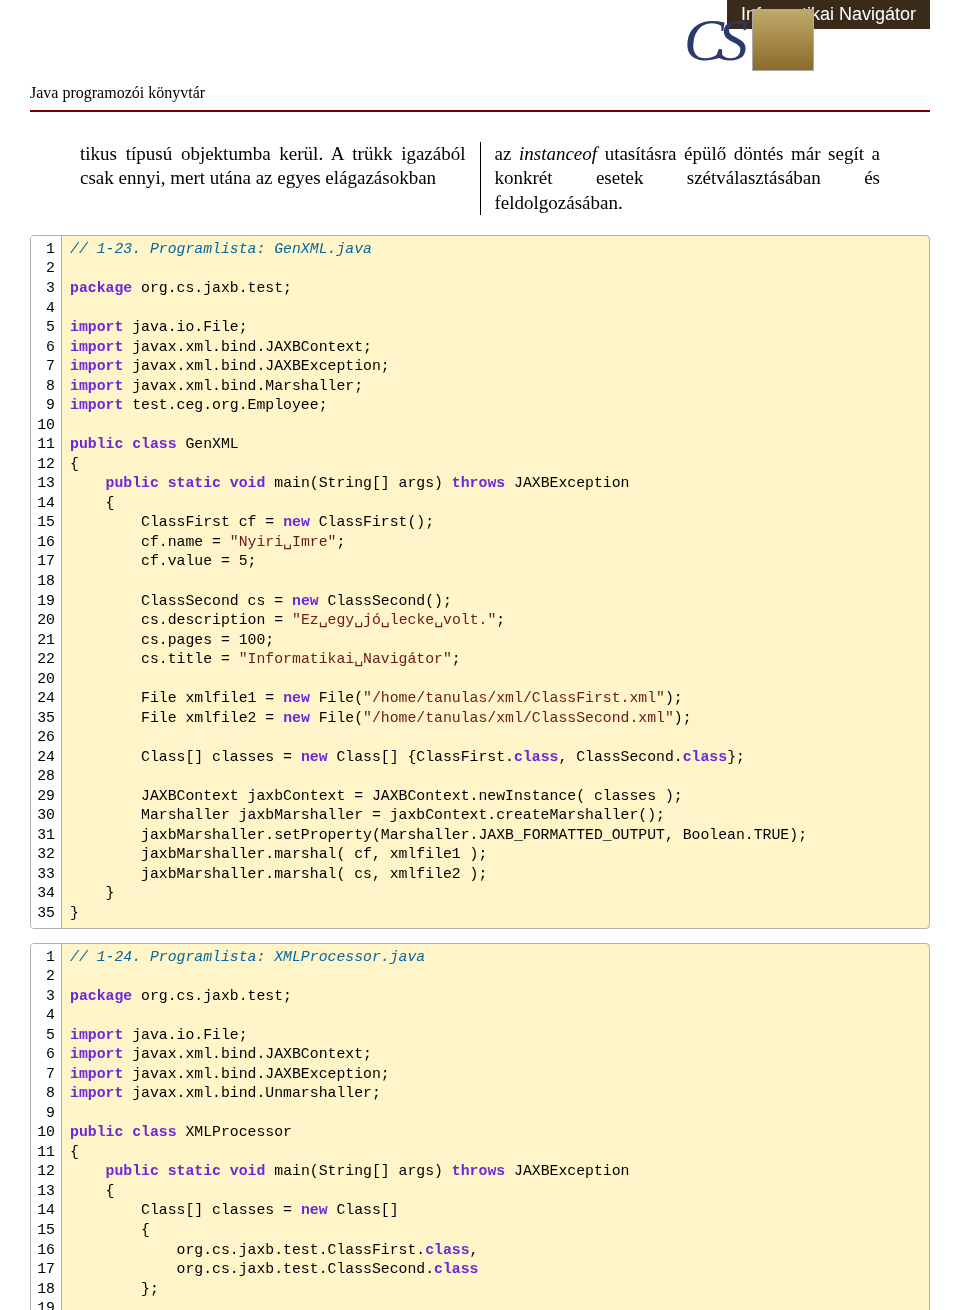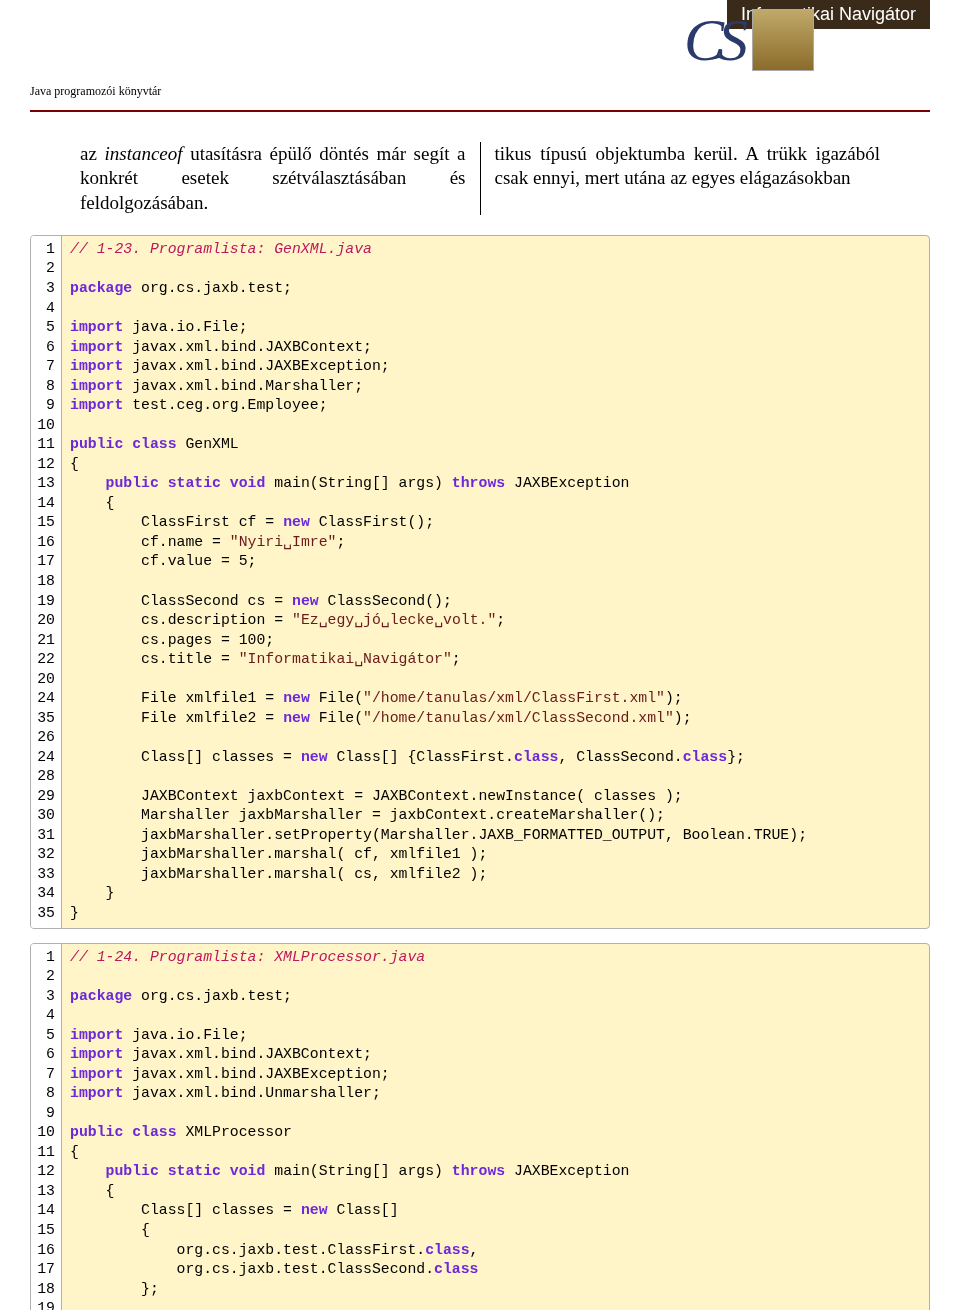--- a/index.html
+++ b/index.html
@@ -4,34 +4,34 @@
 <style>
   html,body{margin:0;padding:0;background:#fff;color:#000;font-family:"Times New Roman",Times,serif;}
   .page{width:960px;min-height:1310px;margin:0 auto;position:relative;box-sizing:border-box;padding:0 30px 30px 30px;}
   .banner{position:relative;height:110px;border-bottom:2px solid #7a0000;}
   .banner-top{position:relative;height:80px;}
   .banner-title{position:absolute;left:0;top:5px;font-size:40px;font-weight:bold;color:#7a0000;border-bottom:3px solid #7a0000;padding-bottom:2px;padding-right:6px;font-family:"Times New Roman",serif;}
   .banner-nav{position:absolute;right:0;top:0;background:#3a2a1a;color:#fff;font-size:18px;padding:4px 14px;font-family:Arial,sans-serif;}
   .banner-logo{position:absolute;right:116px;top:5px;width:200px;height:70px;display:flex;align-items:center;justify-content:flex-end;}
   .logo-img{display:inline-block;width:60px;height:60px;border:1px solid #aaa;margin-left:4px;position:relative;overflow:hidden;background:linear-gradient(#bfa96a,#8c6b2a);}
   .logo-cs{font-family:"Times New Roman",serif;font-size:60px;font-style:italic;color:#2a3a6a;letter-spacing:-6px;margin-right:6px;line-height:1;}
-  .banner-row2{display:flex;justify-content:space-between;font-size:12px;padding:4px 0 1px 0;}
+  .banner-row2{display:flex;justify-content:space-between;font-size:16px;padding:4px 0 1px 0;}
   .body-columns{display:flex;margin:30px 40px 20px 40px;font-size:19px;line-height:1.28;}
   .col{flex:1;padding:0 10px;}
   .col:first-child{border-right:1px solid #000;padding-right:14px;}
   .col:last-child{padding-left:14px;}
   .col p{margin:0;text-align:justify;}
   .col i, .it{font-style:italic;}
   .code-block{margin:14px 0 14px 0;}
   .code-frame{display:flex;border:1px solid #b0b0b0;border-radius:4px;overflow:hidden;background:#fff5c8;font-family:"Courier New",monospace;font-size:14.8px;line-height:1.32;}
   .ln-col{background:#fff;border-right:1px solid #b0b0b0;padding:4px 4px;text-align:right;color:#000;min-width:22px;user-select:none;}
   .ln-col div{padding:0 2px;}
   .code-col{flex:1;padding:4px 8px;white-space:pre;color:#000;overflow-x:auto;}
   .kw{font-weight:bold;color:#6d28d9;}
-  .cm{font-style:italic;color:#be185d;}
+  .cm{font-style:italic;color:#0369a1;}
   .str{color:#6a1a1a;}
 </style>
 </head>
 <body>
 
 <div class="page">
 
   <div class="banner">
     <div class="banner-top">
       <div class="banner-nav">Informatikai Navigátor</div>
@@ -40,24 +40,24 @@
         <span class="logo-img"></span>
       </div>
     </div>
     <div class="banner-row2">
       <div>Java programozói könyvtár</div>
     </div>
   </div>
 
   <div class="body-columns">
     <div class="col">
-      <p><span>az </span><span class="it">instanceof</span><span> utasításra épülő döntés már segít a konkrét esetek szétválasztásában és feldolgozásában.</span></p>
+      <p>tikus típusú objektumba kerül. A trükk igazából csak ennyi, mert utána az egyes elágazásokban</p>
     </div>
     <div class="col">
-      <p>tikus típusú objektumba kerül. A trükk igazából csak ennyi, mert utána az egyes elágazásokban</p>
+      <p><span>az </span><span class="it">instanceof</span><span> utasításra épülő döntés már segít a konkrét esetek szétválasztásában és feldolgozásában.</span></p>
     </div>
   </div>
 
   <div class="code-block">
     <div class="code-frame">
       <div class="ln-col" id="ln1">
           <div>1</div>
           <div>2</div>
           <div>3</div>
           <div>4</div>

